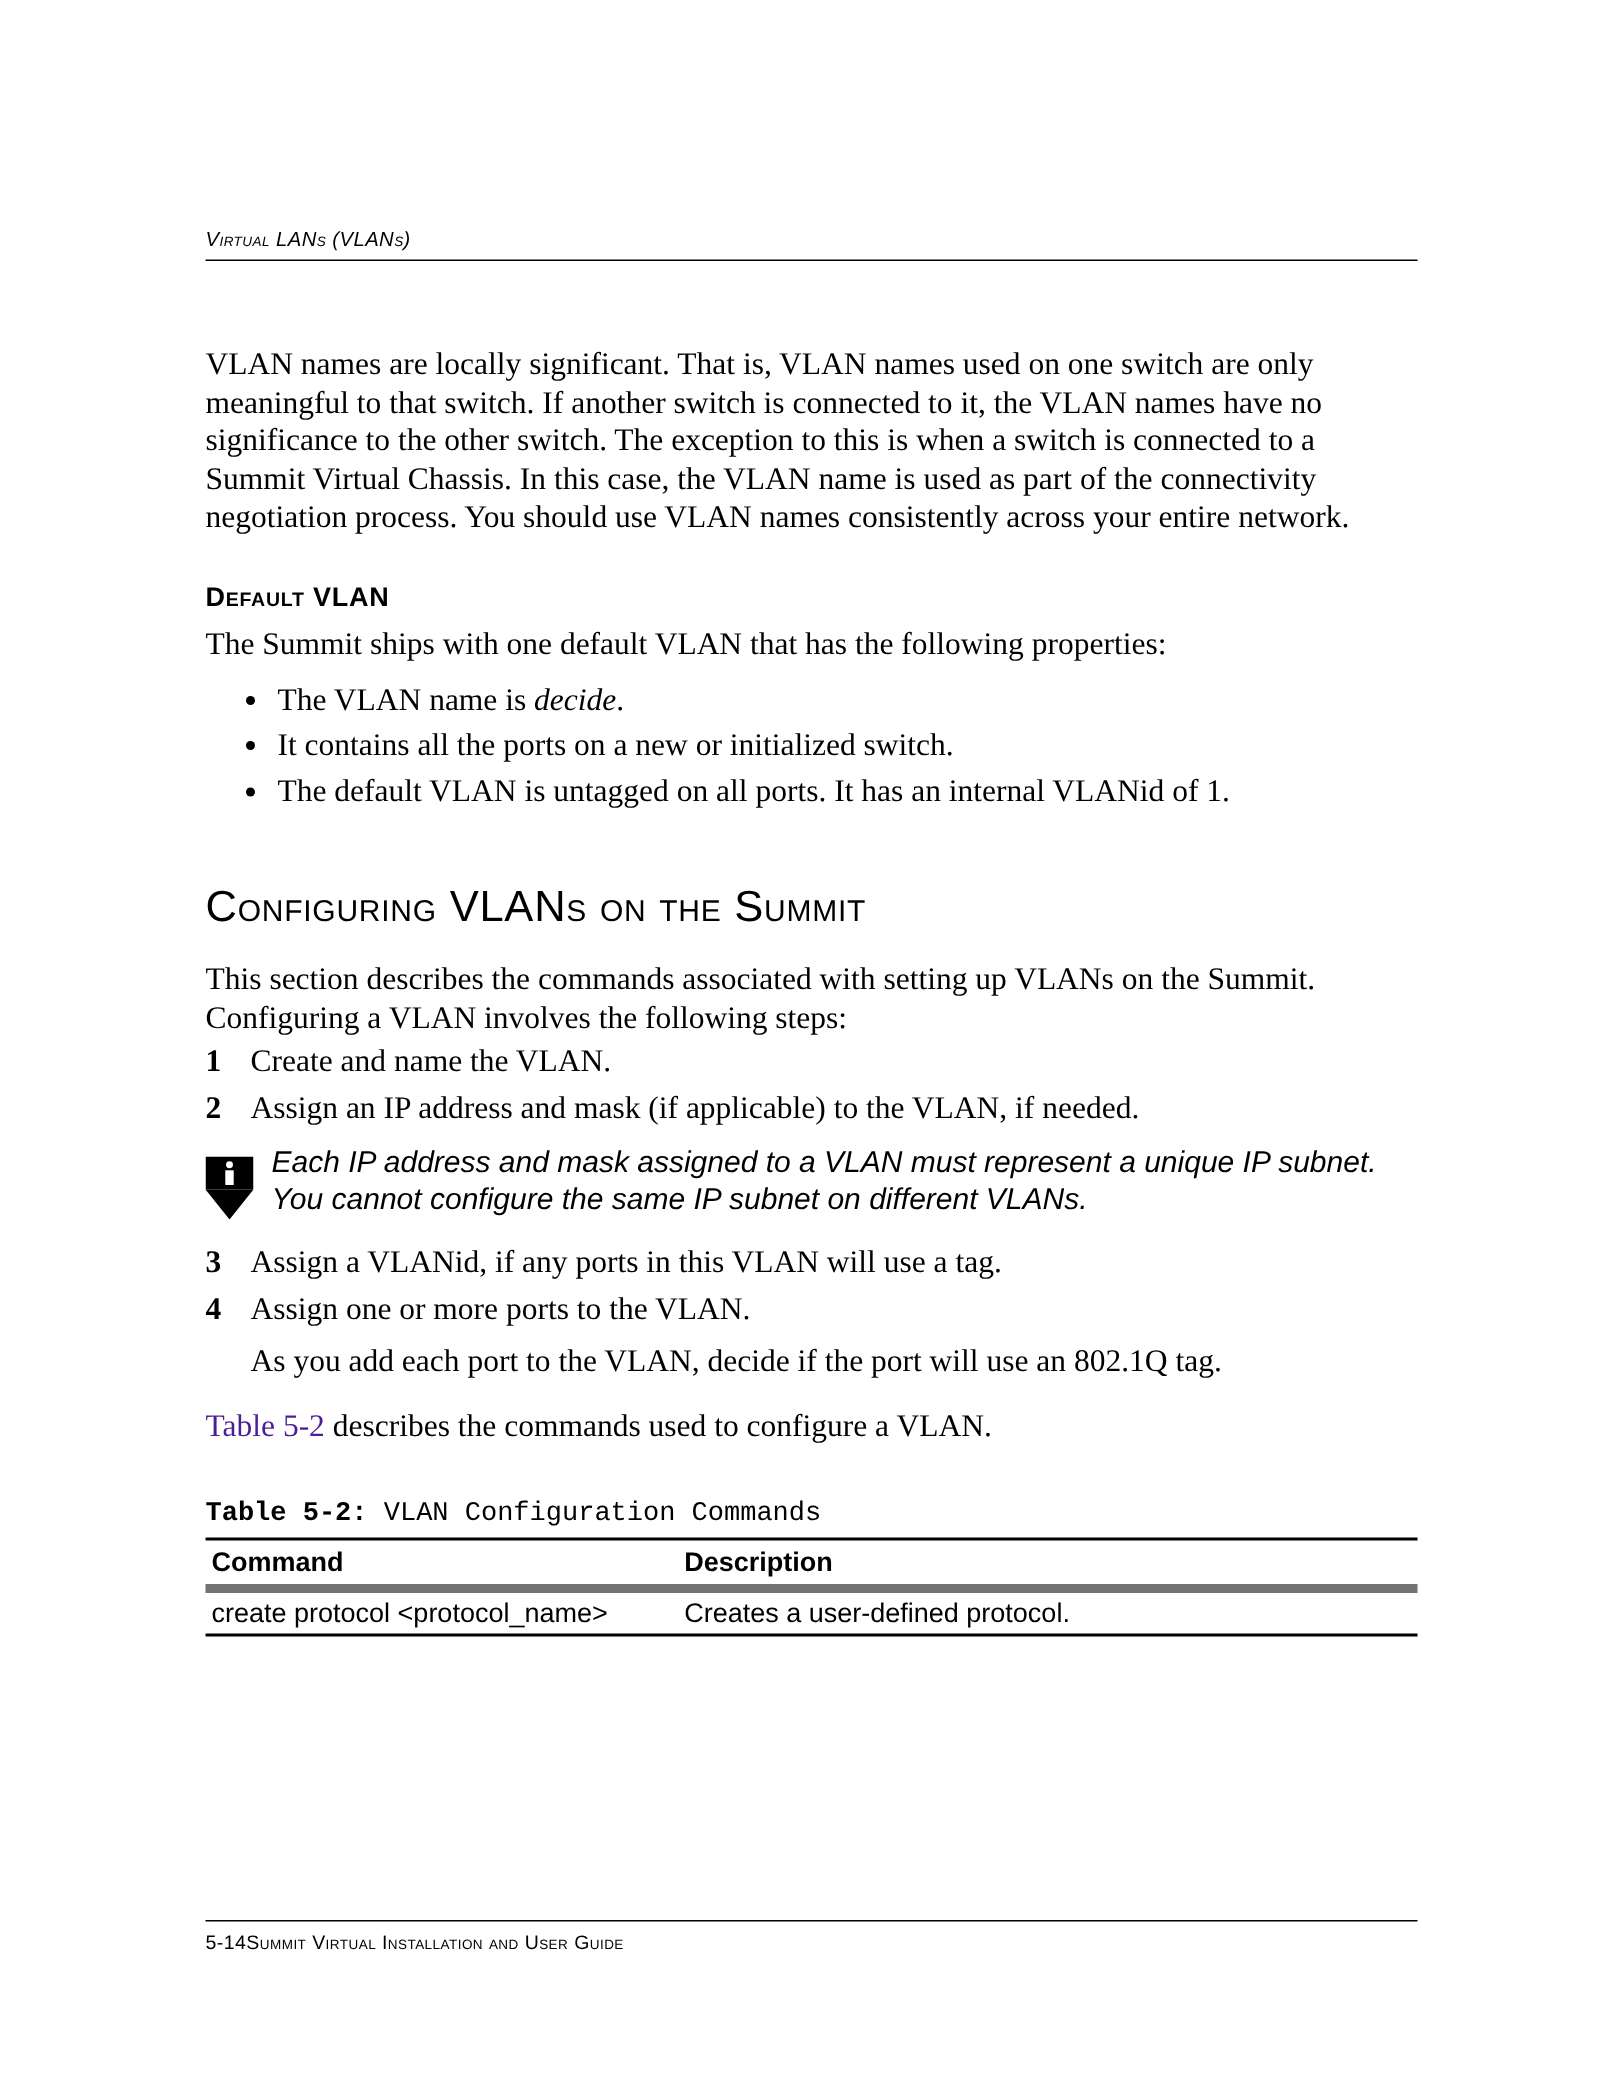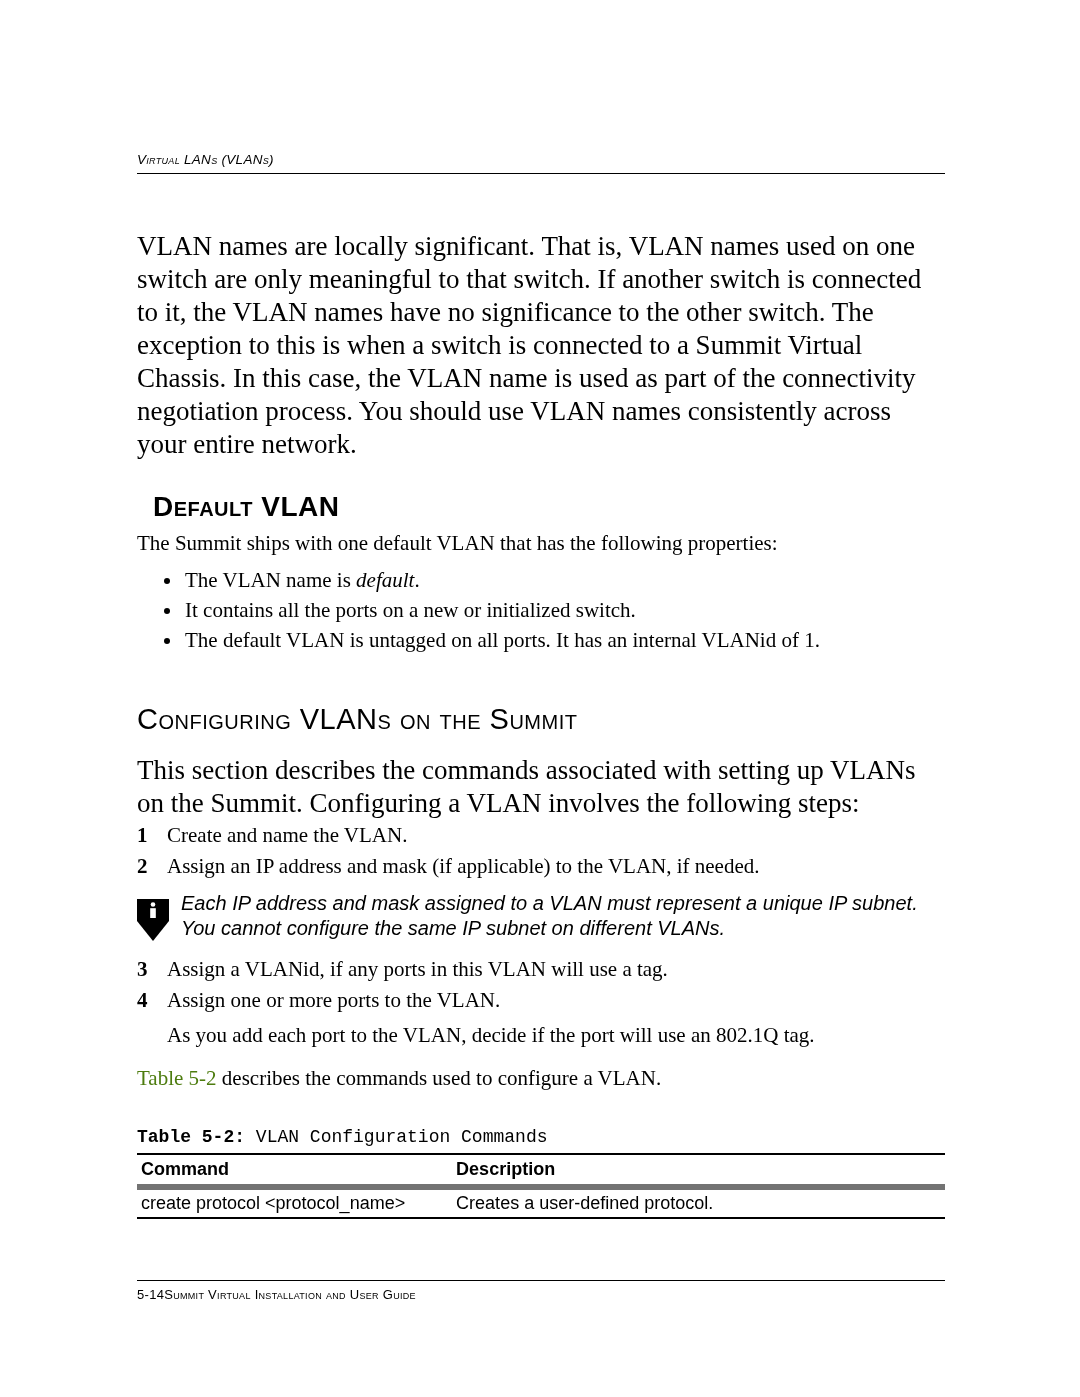--- a/index.html
+++ b/index.html
@@ -20,31 +20,31 @@
     font-family: Arial, Helvetica, sans-serif;
     font-size: 13.5px;
     letter-spacing: 0.3px;
     font-variant: small-caps;
     font-style: italic;
     border-bottom: 1px solid #000;
     padding-bottom: 6px;
     margin-bottom: 56px;
   }
   .body-para {
-    font-size: 27px;
+    font-size: 21px;
     line-height: 1.22;
     margin: 0 0 22px 0;
   }
   .h3 {
     font-family: Arial, Helvetica, sans-serif;
     font-weight: bold;
-    font-size: 28px;
+    font-size: 18px;
     letter-spacing: 0.5px;
     font-variant: small-caps;
-    margin: 30px 0 8px 16px;
+    margin: 30px 0 8px 0;
   }
   .intro-line {
     font-size: 21px;
     margin: 4px 0 10px 0;
   }
   ul.bullets {
     margin: 0 0 18px 0;
     padding-left: 46px;
     font-size: 21px;
     line-height: 1.35;
@@ -97,21 +97,21 @@
     line-height: 1.25;
   }
   .sub-step {
     font-size: 21px;
     margin: 6px 0 8px 30px;
   }
   .ref-para {
     font-size: 21px;
     margin: 18px 0 36px 0;
   }
-  .tbl-link { color: #4d7c0f; }
+  .tbl-link { color: #4c1d95; }
   .table-caption {
     font-family: Liberation Mono, monospace;
     font-size: 18px;
     margin: 28px 0 6px 0;
   }
   .table-caption b { font-weight: bold; }
   table.cmd-table {
     border-collapse: collapse;
     width: 100%;
     font-family: Arial, Helvetica, sans-serif;
@@ -149,21 +149,21 @@
 <div class="page">
 
   <div class="running-head">Virtual LANs (VLANs)</div>
 
   <p class="body-para">VLAN names are locally significant. That is, VLAN names used on one switch are only meaningful to that switch. If another switch is connected to it, the VLAN names have no significance to the other switch. The exception to this is when a switch is connected to a Summit Virtual Chassis. In this case, the VLAN name is used as part of the connectivity negotiation process. You should use VLAN names consistently across your entire network.</p>
 
   <div class="h3">Default VLAN</div>
   <div class="intro-line">The Summit ships with one default VLAN that has the following properties:</div>
   <ul class="bullets">
     <li>
-      <span>The VLAN name is </span><span class="italic">default</span><span>.</span>
+      <span>The VLAN name is </span><span class="italic">decide</span><span>.</span>
     </li>
     <li>It contains all the ports on a new or initialized switch.</li>
     <li>The default VLAN is untagged on all ports. It has an internal VLANid of 1.</li>
   </ul>
 
   <div class="h2">Configuring VLANs on the Summit</div>
   <p class="body-para" style="margin-bottom:0">This section describes the commands associated with setting up VLANs on the Summit. Configuring a VLAN involves the following steps:</p>
 
   <ol class="steps">
     <li>Create and name the VLAN.</li>

